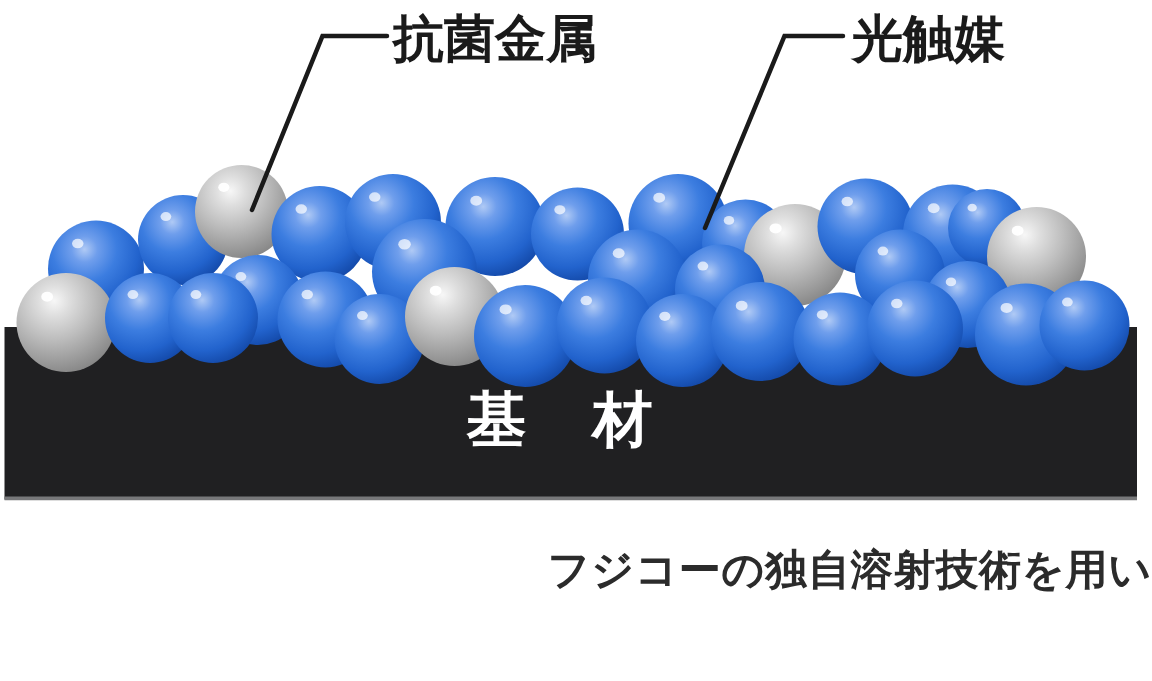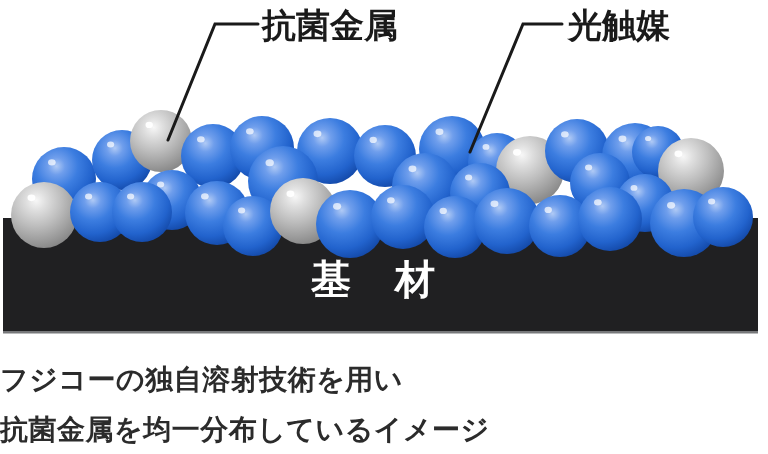--- a/index.html
+++ b/index.html
@@ -16,21 +16,21 @@
     font-size:34px;font-weight:bold;fill:#1a1a1a;
   }
   .substrate-label{
     font-family:"Liberation Sans",sans-serif;
     font-size:40px;font-weight:bold;fill:#ffffff;
     letter-spacing:2px;
   }
   .leader{fill:none;stroke:#1a1a1a;stroke-width:3;stroke-linecap:round;stroke-linejoin:miter;}
   .caption{
     position:absolute;top:355px;left:0;right:0;
-    text-align:left;color:#2b2b2b;
+    text-align:right;color:#2b2b2b;
   }
   .caption div{
     font-size:28px;font-weight:bold;line-height:50px;
     letter-spacing:0.5px;white-space:nowrap;
   }
 </style>
 </head>
 <body>
 
 <div class="stage">
@@ -131,16 +131,15 @@
 
     <polyline class="leader" points="258,24 215,24 168,140"></polyline>
     <polyline class="leader" points="562,24 523,24 470,152"></polyline>
 
     <text class="anno-label" x="262" y="37">抗菌金属</text>
     <text class="anno-label" x="568" y="37">光触媒</text>
   </svg>
 
   <div class="caption">
     <div>フジコーの独自溶射技術を用い</div>
-    <div>抗菌金属を均一分布しているイメージ</div>
   </div>
 
 </div>
 
 </body></html>

